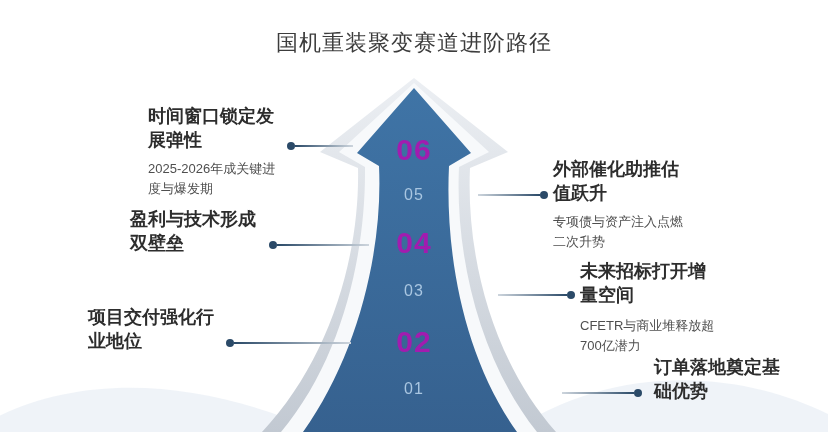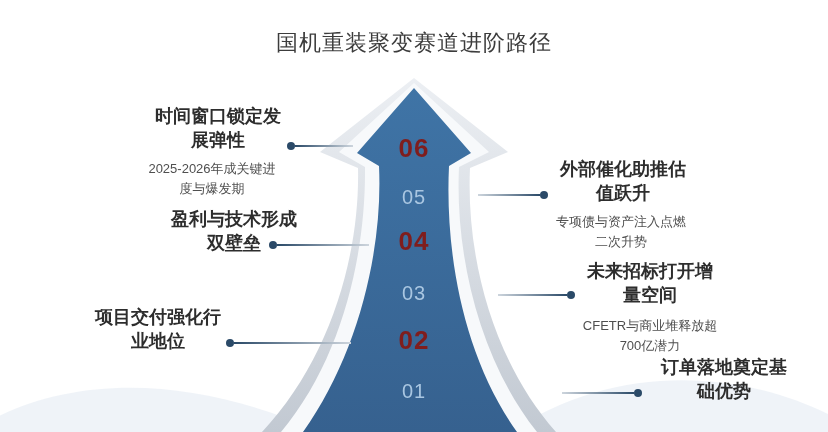--- a/index.html
+++ b/index.html
@@ -9,23 +9,23 @@
   }
   .arrow-layer{position:absolute;left:0;top:0;width:828px;height:432px;}
   .title{
     position:absolute;left:0;top:28px;width:100%;margin:0;
     text-align:center;font-size:22px;font-weight:500;color:#3c3c3c;letter-spacing:1px;
   }
   .step{
     position:absolute;left:414px;transform:translateX(-50%);
     line-height:1;letter-spacing:1px;
   }
-  .step.big{font-size:26px;font-weight:bold;color:#7f1d1d;}
-  .step.small{font-size:20px;font-weight:normal;color:var(--num-light,#a9c6e1);}
-  .tb{position:absolute;text-align:center;}
+  .step.big{font-size:30px;font-weight:bold;color:#a21caf;}
+  .step.small{font-size:16px;font-weight:normal;color:var(--num-light,#a9c6e1);}
+  .tb{position:absolute;}
   .tb-title{
     font-size:18px;font-weight:bold;color:#2d2d2d;line-height:1.35;
   }
   .tb-desc{
     margin-top:6px;font-size:13px;font-weight:normal;color:#4f4f4f;line-height:1.55;
   }
   .conn{position:absolute;display:flex;align-items:center;}
   .conn .dot{
     width:8px;height:8px;border-radius:50%;
     background:var(--dot-color,#2b4a68);flex:0 0 auto;
@@ -69,21 +69,21 @@
   <div class="step big" style="top:228px;">04</div>
   <div class="step small" style="top:283px;">03</div>
   <div class="step big" style="top:327px;">02</div>
   <div class="step small" style="top:381px;">01</div>
 
   <div class="tb" style="left:148px;top:104px;">
     <div class="tb-title" style="width:140px;">时间窗口锁定发展弹性</div>
     <div class="tb-desc" style="width:128px;">2025-2026年成关键进度与爆发期</div>
   </div>
   <div class="tb" style="left:130px;top:207px;">
-    <div class="tb-title" style="width:140px;margin-left:34px;">盈利与技术形成双壁垒</div>
+    <div class="tb-title" style="width:140px;">盈利与技术形成双壁垒</div>
   </div>
   <div class="tb" style="left:88px;top:305px;">
     <div class="tb-title" style="width:140px;">项目交付强化行业地位</div>
   </div>
 
   <div class="tb" style="left:553px;top:157px;">
     <div class="tb-title" style="width:140px;">外部催化助推估值跃升</div>
     <div class="tb-desc" style="width:136px;">专项债与资产注入点燃二次升势</div>
   </div>
   <div class="tb" style="left:580px;top:259px;">

